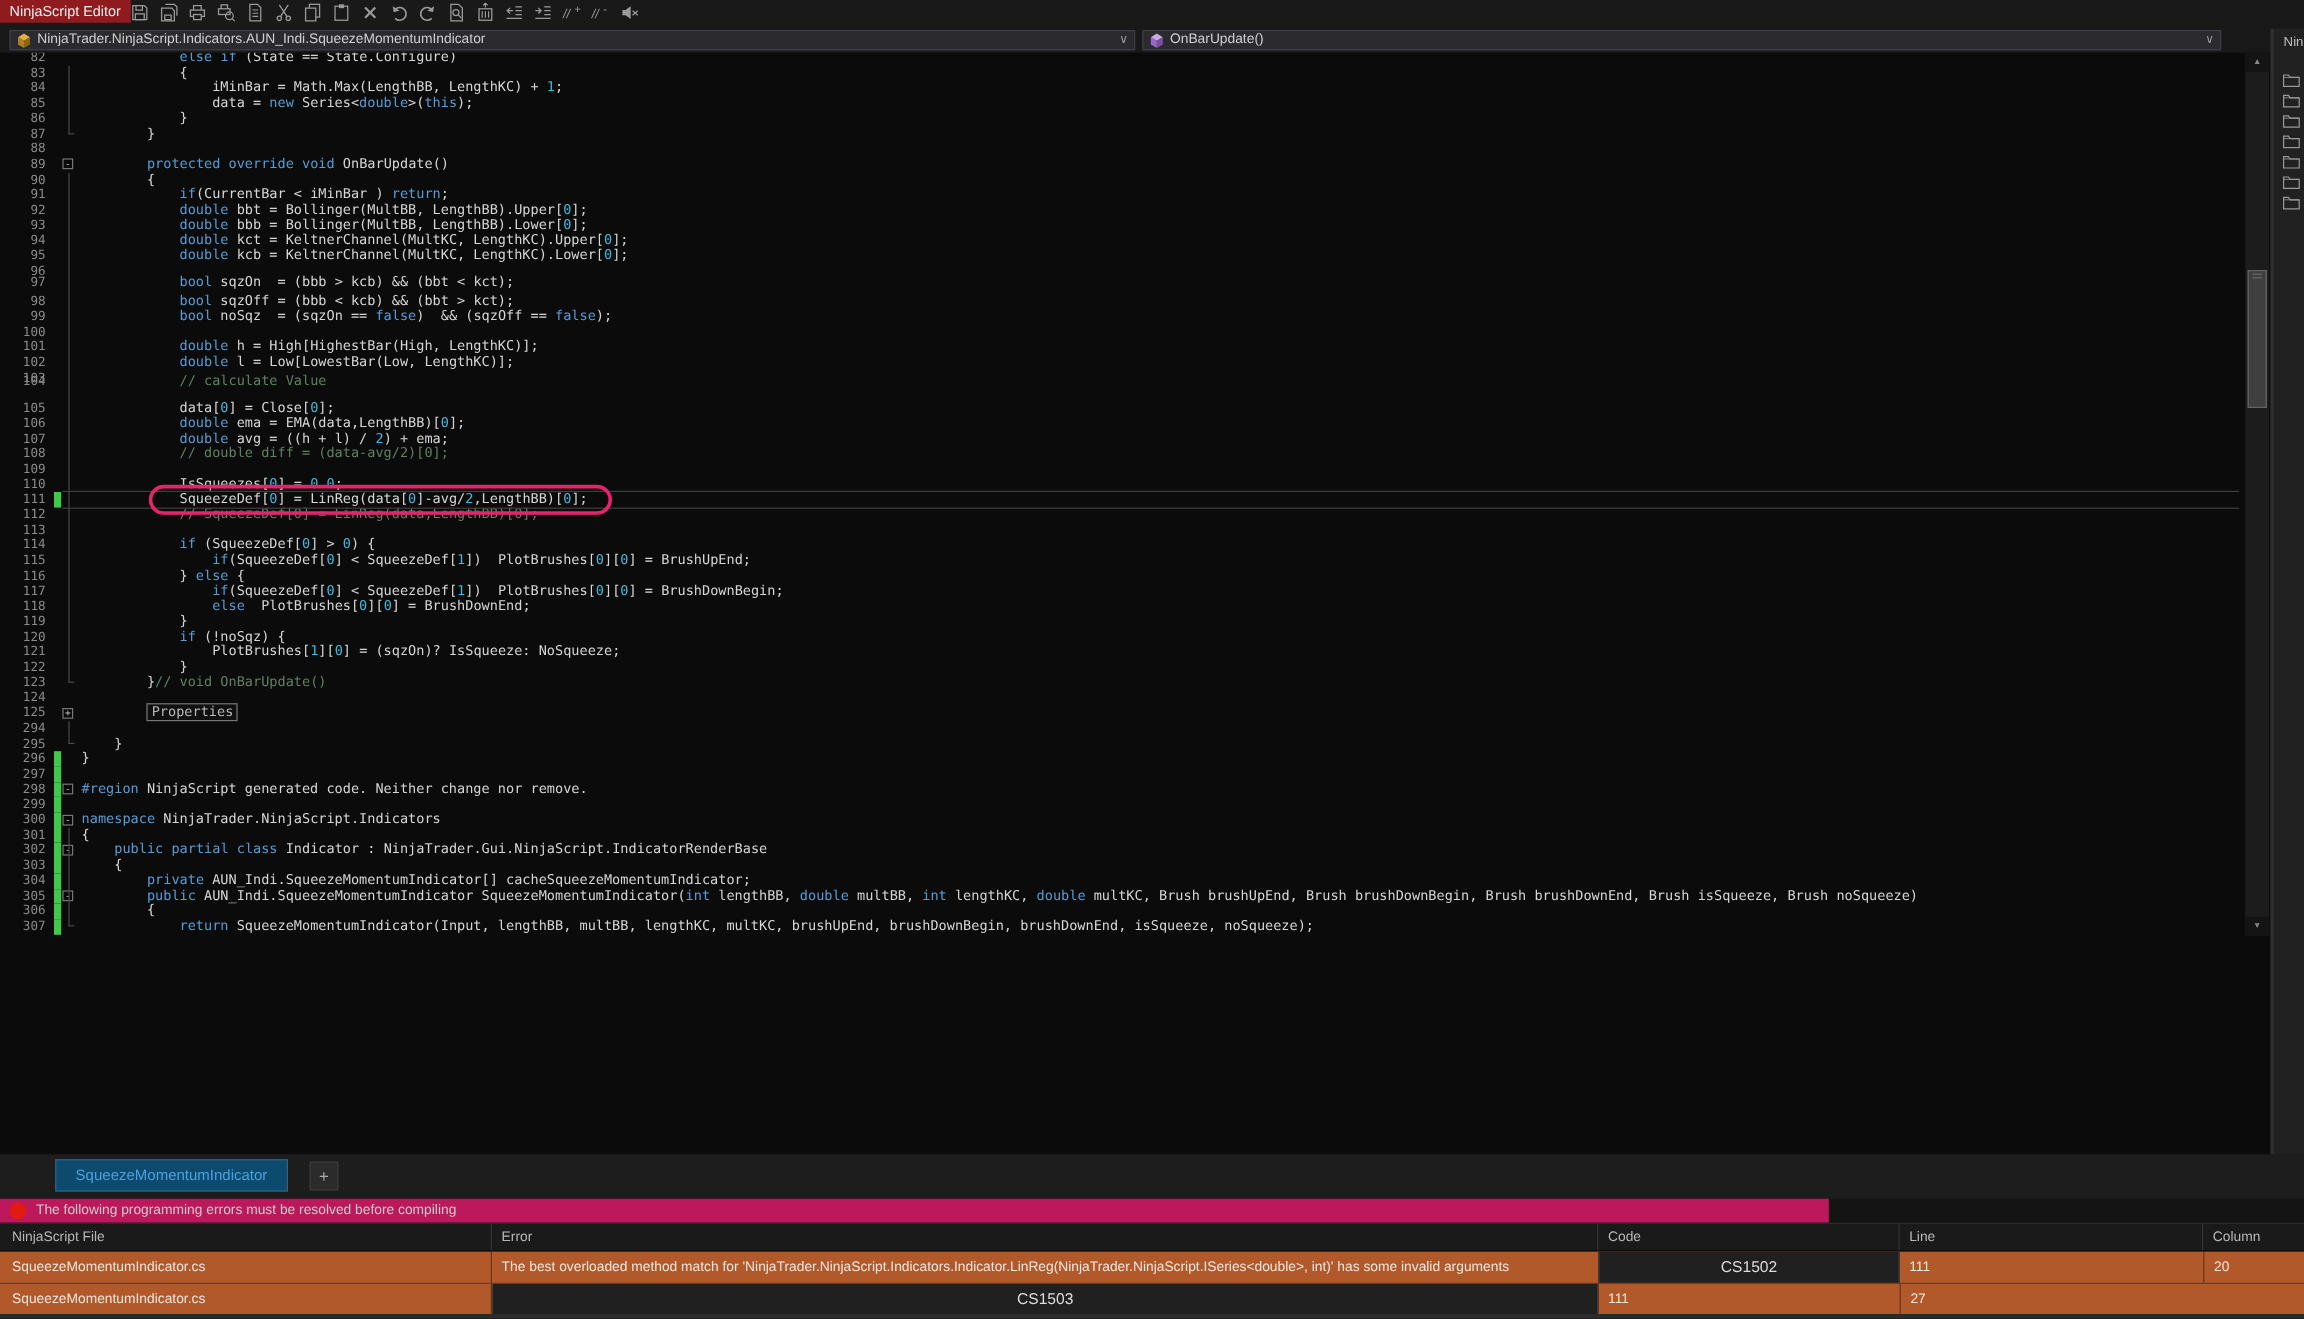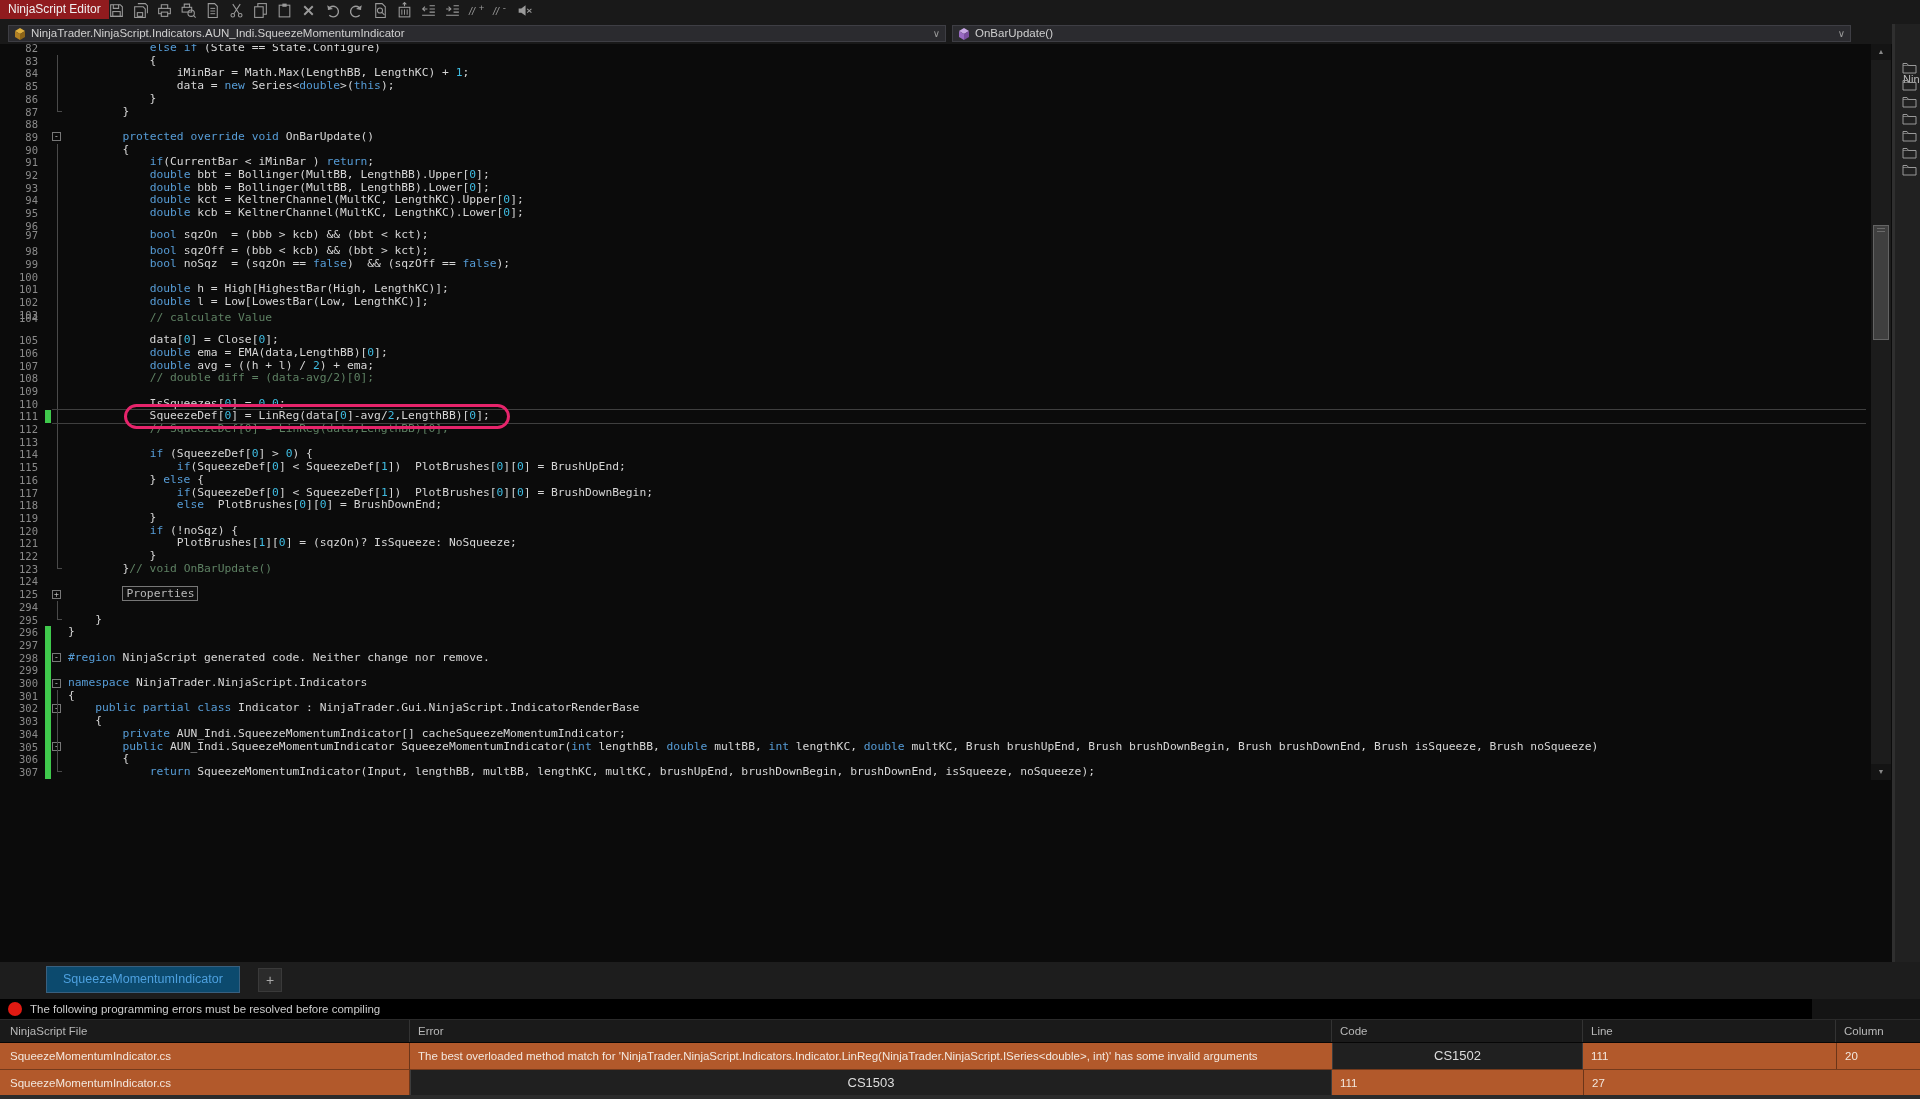--- a/index.html
+++ b/index.html
@@ -45,32 +45,32 @@
   .vscroll{position:absolute;left:1871px;top:0;width:20px;height:736px;background:#1C1C1C;}
   .varrow{position:absolute;left:0;width:20px;height:16px;background:#141414;color:#888;
     font-size:7px;text-align:center;line-height:16px;}
   .vthumb{position:absolute;left:2px;top:181px;width:16px;height:115px;background:#3F3F3F;
     border:1px solid #646464;}
   .vthumb i{display:block;height:1px;background:#6a6a6a;margin:2px 3px 0 3px;}
 
   
   .vdivider{position:absolute;left:1892px;top:24px;width:3px;height:938px;background:#2F2F2F;}
   .explorer{position:absolute;left:1895px;top:24px;width:25px;height:938px;background:#212121;}
-  .exp-head{color:#BDBDBD;font-size:11px;padding:5px 0 0 8px;white-space:nowrap;overflow:hidden;margin-top:44px;}
+  .exp-head{color:#BDBDBD;font-size:11px;padding:5px 0 0 8px;white-space:nowrap;overflow:hidden;}
   .folder{position:absolute;left:7px;width:15px;height:13px;}
 
   
   .tabbar{position:absolute;left:0;top:962px;width:1920px;height:37px;background:#1D1D1D;}
   .tab{position:absolute;left:46px;top:4px;height:27px;border:1px solid #39607F;background:#0c4a6e;
     color:#4DA0DF;font-size:12.5px;line-height:25px;padding:0 16px;white-space:nowrap;}
   .plus-tab{position:absolute;left:258px;top:6px;width:24px;height:24px;background:#2B2B2B;
     border:1px solid #3A3A3A;color:#AAA;font-size:14px;line-height:22px;text-align:center;}
 
   
-  .msgbar{position:absolute;left:0;top:999px;width:1812px;height:20px;background:#000000;}
+  .msgbar{position:absolute;left:0;top:999px;width:1524px;height:20px;background:#be185d;}
   .errdot{position:absolute;left:8px;top:3px;width:14px;height:14px;border-radius:50%;background:#E11A12;}
   .msgtext{position:absolute;left:30px;top:0;color:#CCCCCC;font-size:11.5px;line-height:20px;}
   .etable{position:absolute;left:0;top:1019px;width:1920px;}
   .ehead{display:grid;grid-template-columns:410px 922px 251px 253px 84px;height:24px;background:#1A1A1A;
     border-top:1px solid #2A2A2A;border-bottom:1px solid #060606;color:#B8B8B8;font-size:11.5px;line-height:23px;}
   .ehead div{border-right:1px solid #333;padding-left:8px;overflow:hidden;white-space:nowrap;}
   .ehead div:first-child{padding-left:10px;}
   .ehead div:last-child{border-right:none;}
   .erow{display:grid;grid-template-columns:410px 922px 251px 253px 84px;height:27px;background:#B2592B;
     color:#F2E7DE;font-size:11.5px;line-height:26px;border-bottom:1px solid rgba(0,0,0,0.35);}

